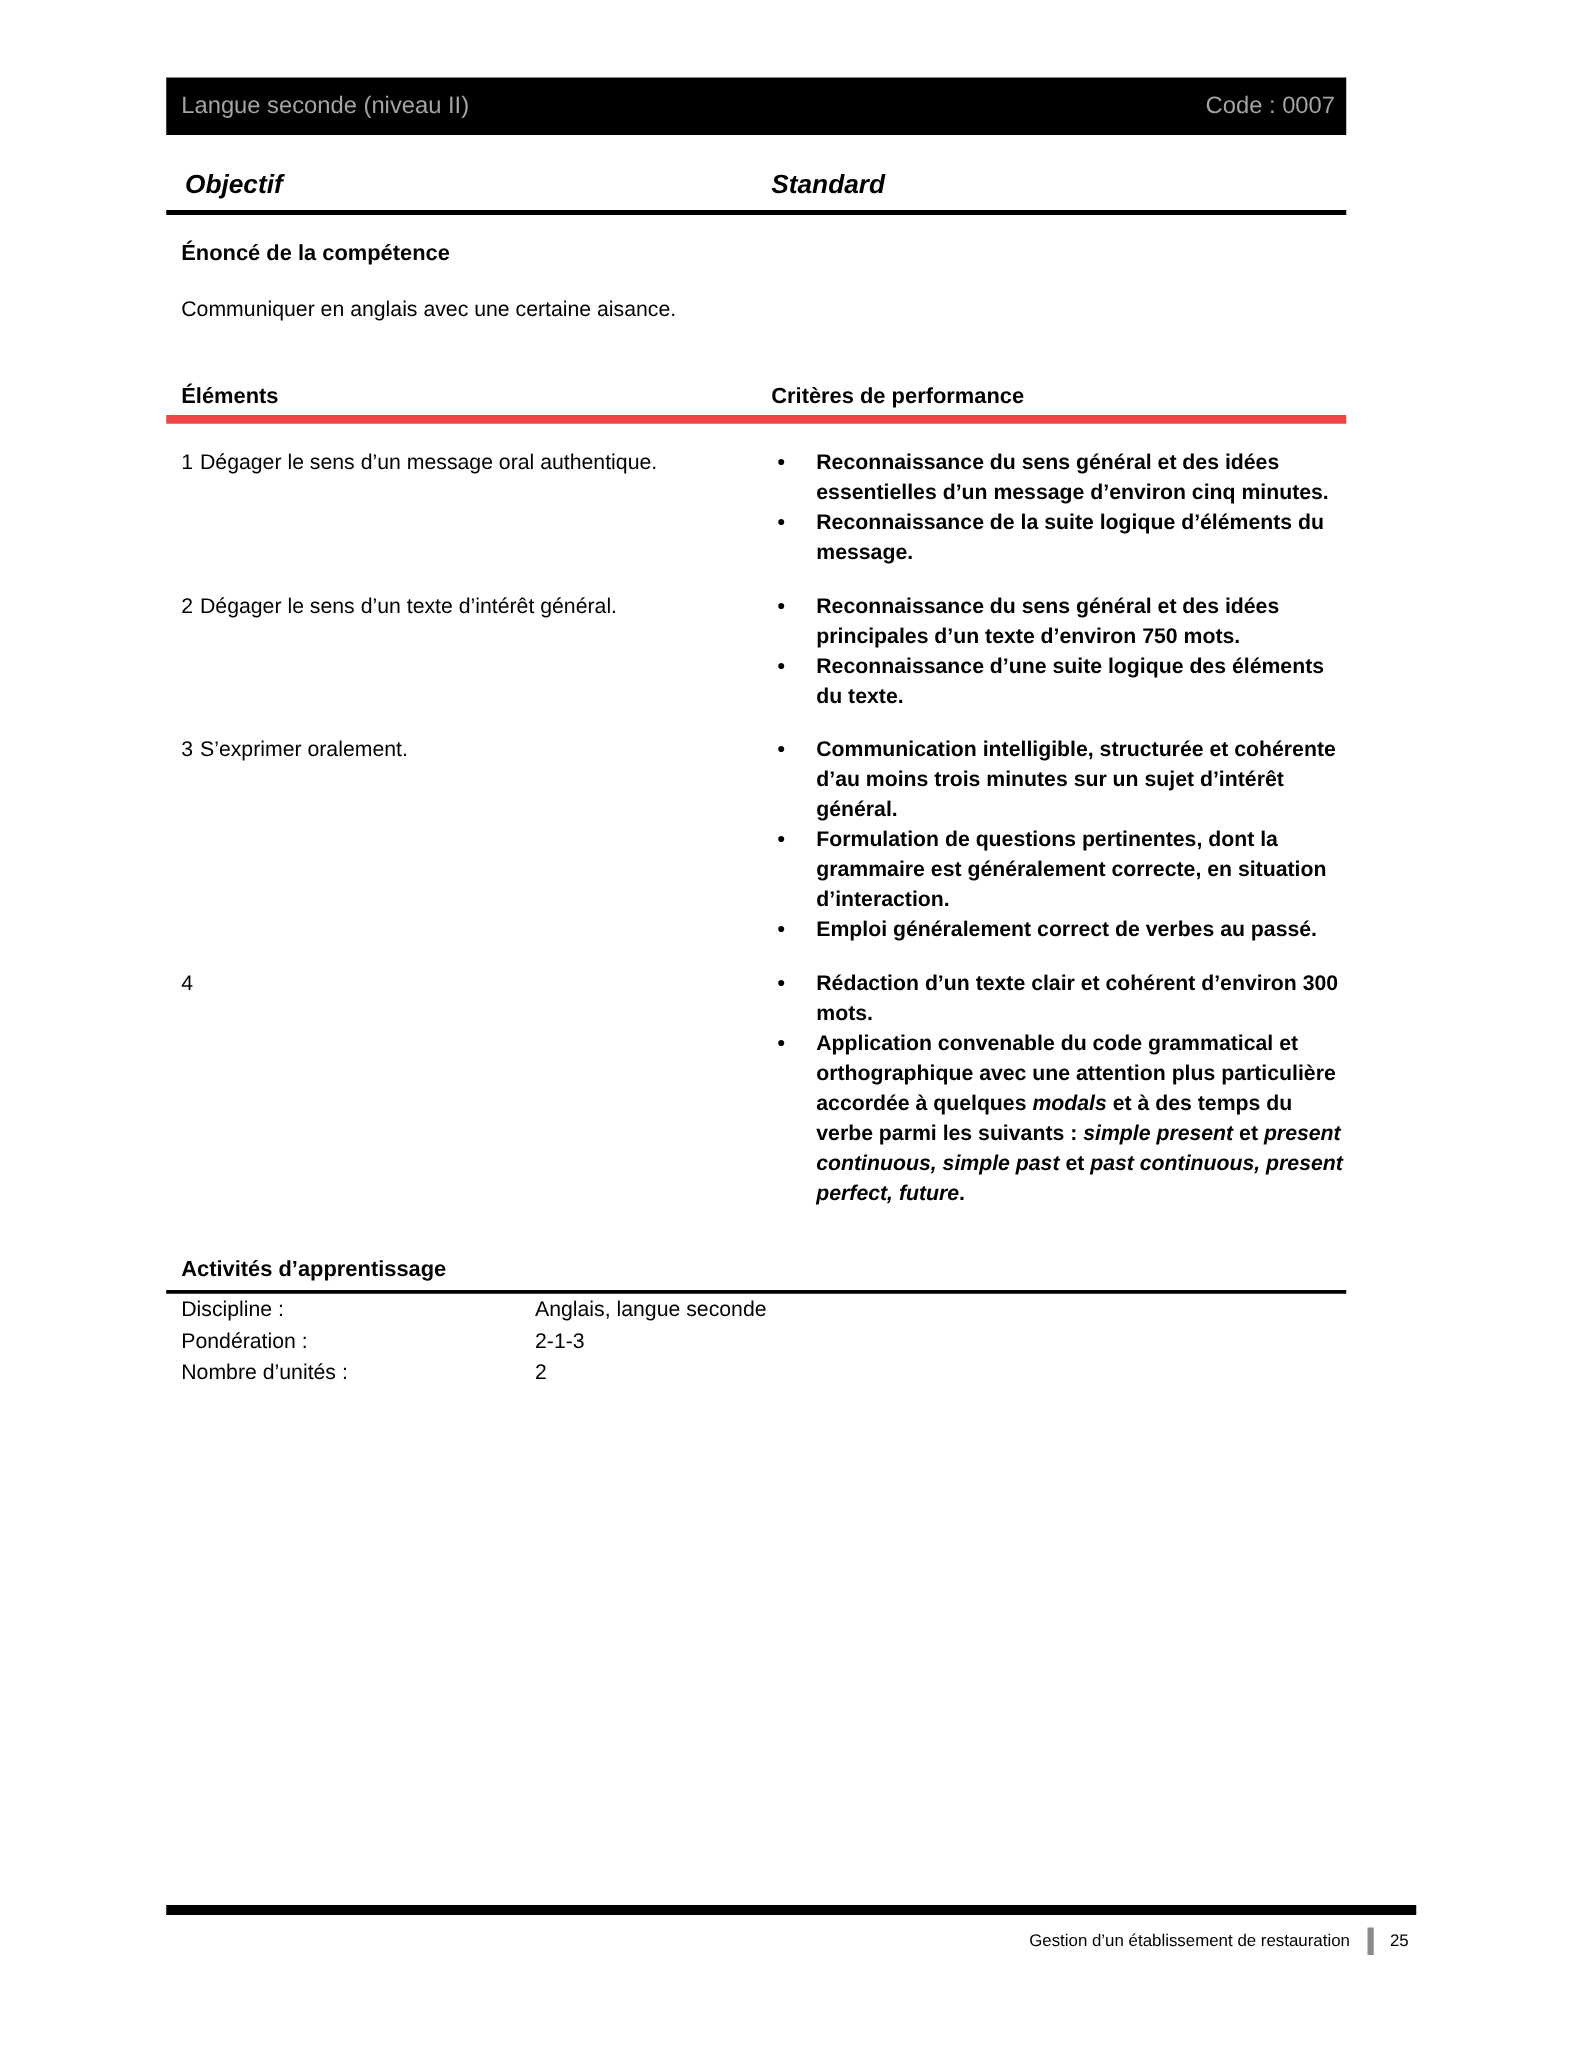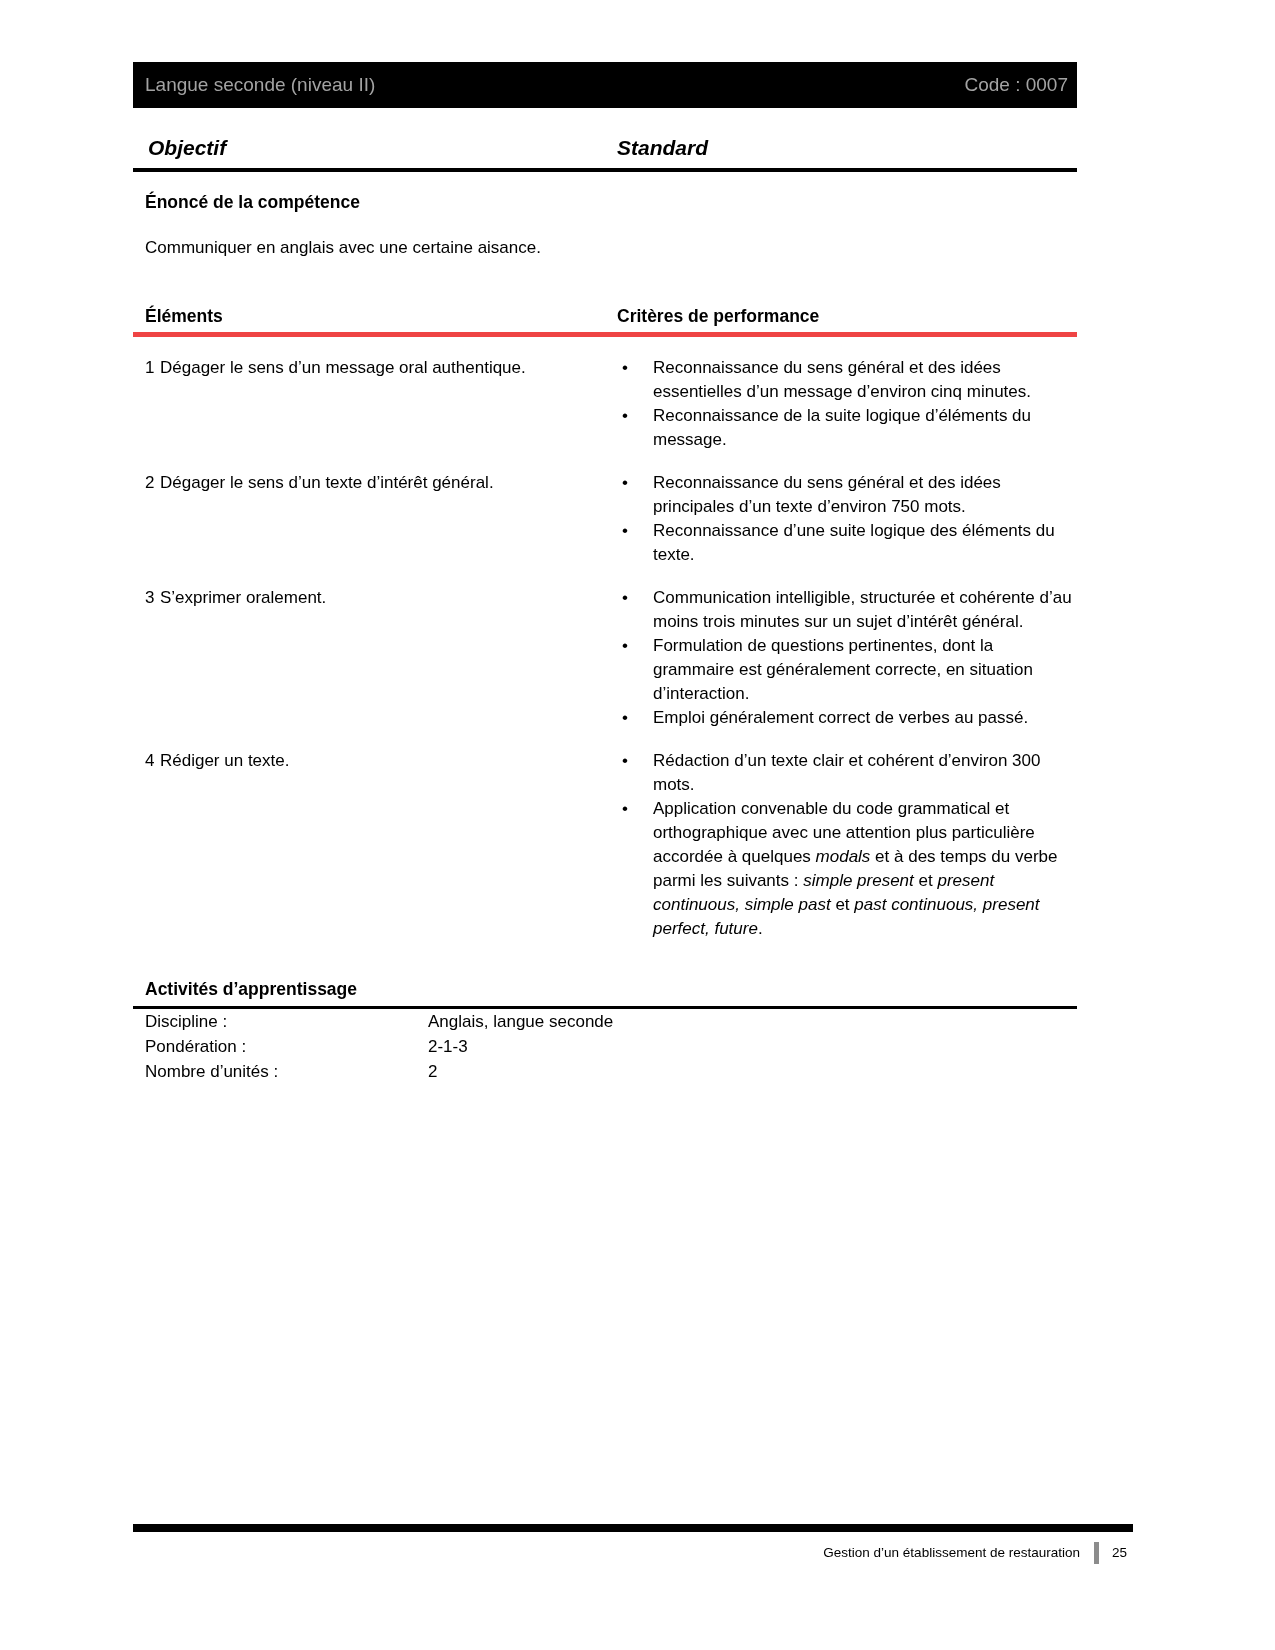--- a/index.html
+++ b/index.html
@@ -52,33 +52,33 @@
     padding-left: 12px;
     font-weight: bold;
     font-size: 17.5px;
   }
   .competence-statement { margin-top: 22px; padding-left: 12px; }
 
   .th-row {
     margin-top: 44px;
     display: flex;
     padding-bottom: 4px;
-    border-bottom: 5px solid #ef4444;
+    border-bottom: 7px solid #ef4444;
   }
   .th-row .th-cell { font-weight: bold; font-size: 17.5px; }
   .th-left  { width: 484px; padding-left: 12px; }
   .th-right { flex: 1; }
 
   .items { margin-top: 19px; }
   .item-row { display: flex; margin-bottom: 19px; }
   .item-left { width: 484px; display: flex; }
   .item-number { width: 27px; padding-left: 12px; flex-shrink: 0; }
   .item-text { padding-right: 20px; }
   .item-right { flex: 1; }
-  .criteria-list { list-style: none; }
+  .criteria-list { list-style: none; font-weight: bold; }
   .criteria-list li { position: relative; padding-left: 36px; }
   .criteria-list li::before {
     content: "\2022";
     position: absolute;
     left: 5px;
     top: 0;
   }
   .criteria-list i { font-style: italic; }
 
   .activities-heading {
@@ -181,21 +181,20 @@
             <li>Communication intelligible, structurée et cohérente d’au moins trois minutes sur un sujet d’intérêt général.</li>
             <li>Formulation de questions pertinentes, dont la grammaire est généralement correcte, en situation d’interaction.</li>
             <li>Emploi généralement correct de verbes au passé.</li>
           </ul>
         </div>
       </div>
 
       <div class="item-row">
         <div class="item-left">
           <span class="item-number">4</span>
-          <span class="item-text">Rédiger un texte.</span>
         </div>
         <div class="item-right">
           <ul class="criteria-list">
             <li>Rédaction d’un texte clair et cohérent d’environ 300 mots.</li>
             <li><span>Application convenable du code grammatical et orthographique avec une attention plus particulière accordée à quelques </span><i>modals</i><span> et à des temps du verbe parmi les suivants : </span><i>simple present</i><span> et </span><i>present continuous, simple past</i><span> et </span><i>past continuous, present perfect, future</i><span>.</span></li>
           </ul>
         </div>
       </div>
 
     </div>

